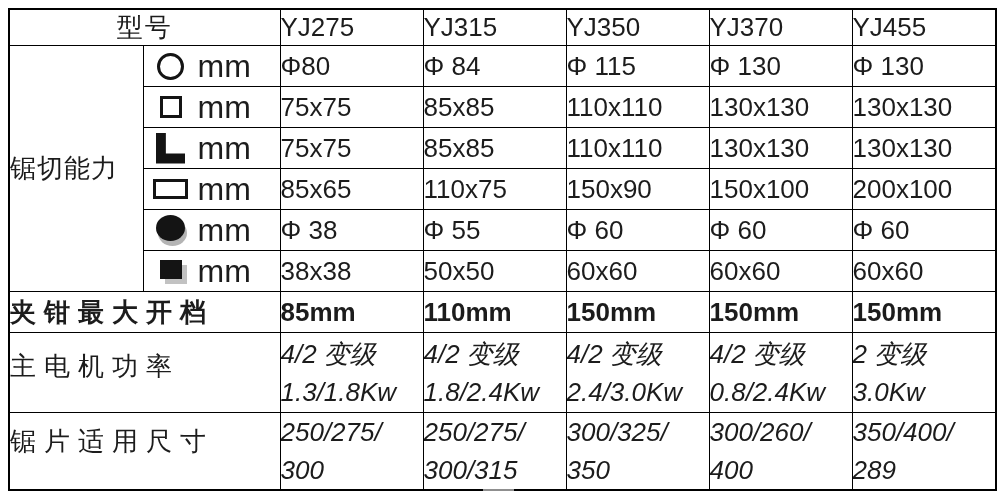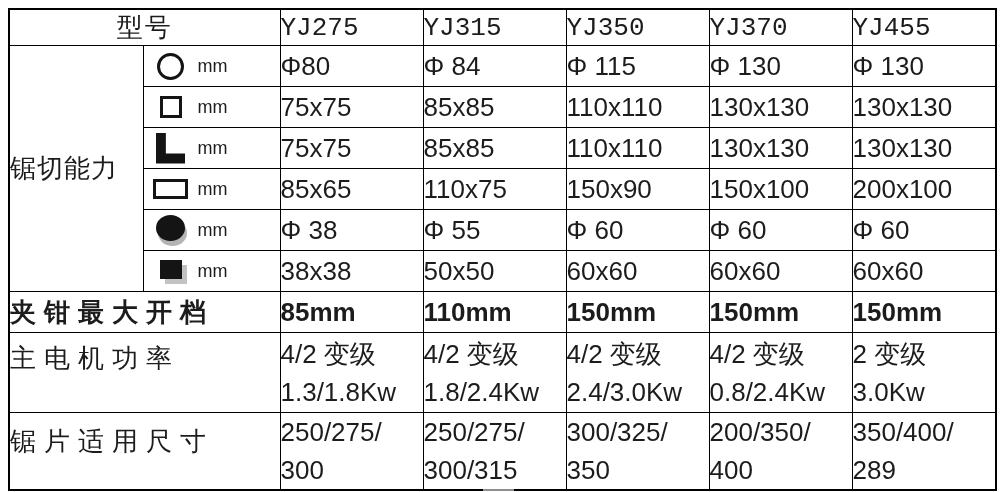--- a/index.html
+++ b/index.html
@@ -28,45 +28,46 @@
   }
 
   
   tr.r-header  { height: 35px; }
   tr.r-cap     { height: 41px; }
   tr.r-clamp   { height: 41px; font-weight: bold; }
   tr.r-motor   { height: 80px; }
   tr.r-blade   { height: 77px; }
 
   td.model-label { text-align: center; letter-spacing: 2px; }
-  td.model-name  { padding-left: 12px; font-family: Liberation Mono, monospace; }
+  td.model-name  { padding-left: 12px; }
 
   td.group-label {
     vertical-align: top;
     padding: 84px 0 0 18px;
     letter-spacing: 1px;
   }
 
   td.icon-cell { padding-left: 10px; }
   .icon-row { display: flex; align-items: center; }
   .icon-box {
     width: 54px;
     display: flex; justify-content: center; align-items: center;
     flex: 0 0 54px;
   }
-  .unit { font-size: 18px; }
+  .unit { font-size: 32px; }
 
   td.value-cell { padding-left: 12px; }
 
   td.row-label { padding-left: 18px; font-size: 28px; letter-spacing: 8px; }
 
   td.multiline {
     vertical-align: top;
     padding: 3px 0 0 12px;
     line-height: 38px;
+    font-style: italic;
   }
 
   
   .ic-circle-o  { width: 27px; height: 27px; border: 3px solid #141414; border-radius: 50%; box-sizing: border-box; }
   .ic-square-o  { width: 22px; height: 22px; border: 3px solid #141414; box-sizing: border-box; }
   .ic-angle     { width: 29px; height: 31px; background: #141414;
                   clip-path: polygon(0 0, 34% 0, 34% 68%, 100% 68%, 100% 100%, 0 100%); }
   .ic-rect-o    { width: 35px; height: 20px; border: 3px solid #141414; box-sizing: border-box; }
   .ic-circle-f  { width: 29px; height: 26px; background: #141414; border-radius: 50%;
                   box-shadow: 2px 5px 0 #b4b4b4; margin-bottom: 4px; }
@@ -205,21 +206,21 @@
     <tr class="r-clamp">
       <td class="row-label" colspan="2">夹钳最大开档</td>
       <td class="value-cell">85mm</td>
       <td class="value-cell">110mm</td>
       <td class="value-cell">150mm</td>
       <td class="value-cell">150mm</td>
       <td class="value-cell">150mm</td>
     </tr>
 
     <tr class="r-motor">
-      <td class="row-label" colspan="2" style="vertical-align:top; padding-top:8px;font-family:Liberation Mono, monospace;">主电机功率</td>
+      <td class="row-label" colspan="2" style="vertical-align:top; padding-top:16px;font-family:Liberation Mono, monospace;">主电机功率</td>
       <td class="multiline">
         <div>4/2 变级</div>
         <div>1.3/1.8Kw</div>
       </td>
       <td class="multiline">
         <div>4/2 变级</div>
         <div>1.8/2.4Kw</div>
       </td>
       <td class="multiline">
         <div>4/2 变级</div>
@@ -243,21 +244,21 @@
       </td>
       <td class="multiline">
         <div>250/275/</div>
         <div>300/315</div>
       </td>
       <td class="multiline">
         <div>300/325/</div>
         <div>350</div>
       </td>
       <td class="multiline">
-        <div>200/350/</div>
+        <div>300/260/</div>
         <div>400</div>
       </td>
       <td class="multiline">
         <div>350/400/</div>
         <div>289</div>
       </td>
     </tr>
   </tbody>
     </table>
 </div>

